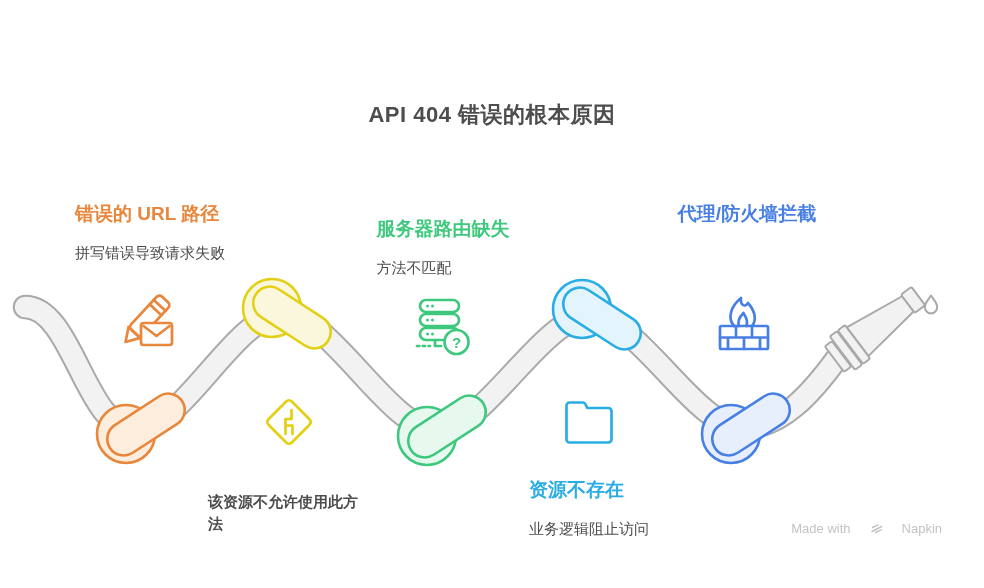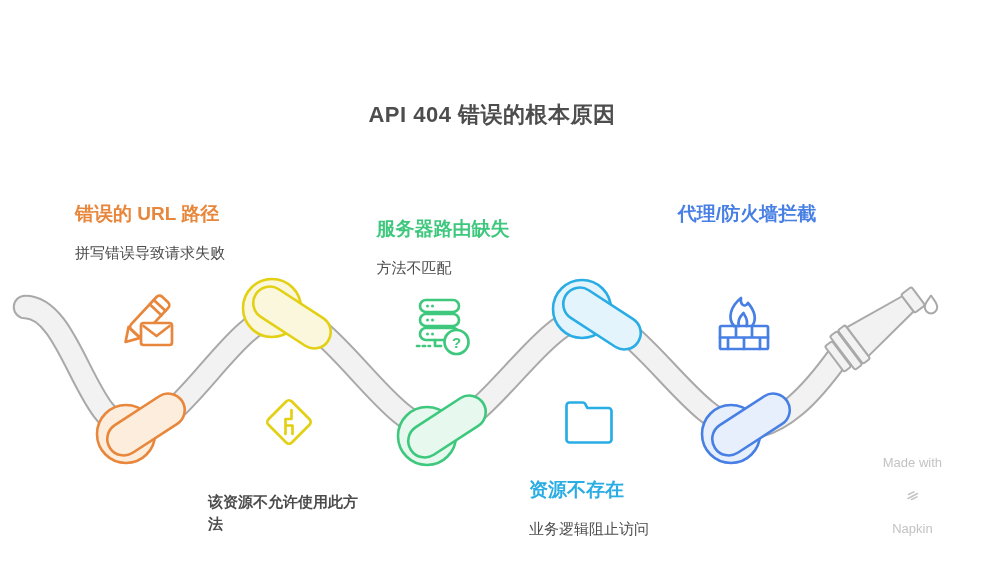--- a/index.html
+++ b/index.html
@@ -38,21 +38,21 @@
   .icon text { stroke:none; fill:currentColor; }
   .ic0 { left:116px; top:242px; }
   .ic1 { left:261px; top:346px; }
   .ic2 { left:411px; top:247px; }
   .ic3 { left:561px; top:348px; }
   .ic4 { left:713px; top:245px; }
 
   .wm {
     position:absolute; right:42px; bottom:20px;
     display:flex; align-items:center; gap:19px;
-    color:var(--wm-c,#c3c3c3); font-size:13px; text-decoration:none;flex-direction:column;
+    color:var(--wm-c,#c3c3c3); font-size:13px; text-decoration:none;
   }
   .wm svg { display:block; }
 </style>
 </head>
 <body>
 
 <div class="canvas" style="--rope-c: #A9A9A9; --rope-f: #F2F2F2; --title-c: #4D4D4D; --text-c: #4C4C4C; --wm-c: #C3C3C3; background: rgb(255, 255, 255);">
 
   <h1 class="title">API 404 错误的根本原因</h1>
 

